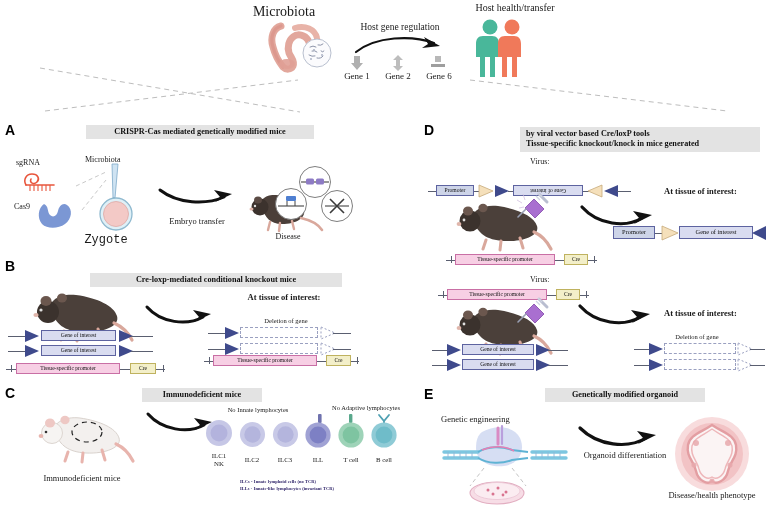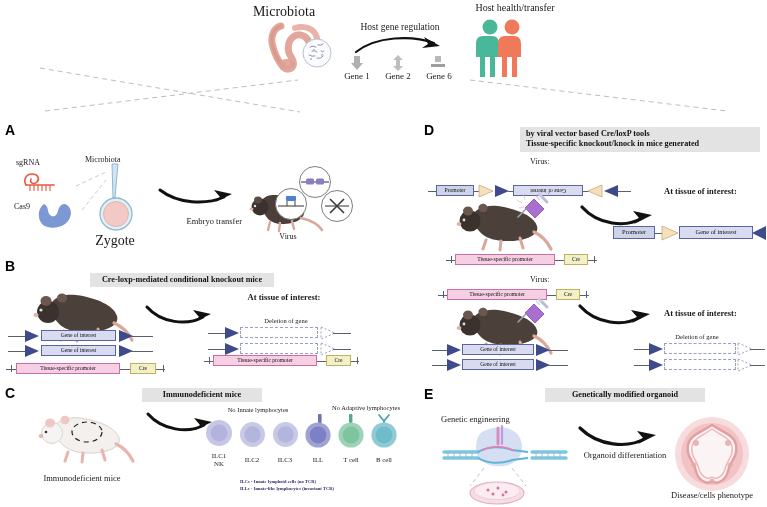--- a/index.html
+++ b/index.html
@@ -94,20 +94,21 @@
     <path d="M44 18 h-7 c-5 0 -7 3 -7 8 v13 h4 v20 h5 v-20 h5 v20 h5 v-20 h4 v-13 c0 -5 -2 -8 -7 -8 z" fill="#f0795a"></path>
   </svg>
 
   <svg class="abs" style="left:0px;top:78px;" width="767" height="36" viewBox="0 0 767 36">
     <path d="M40 34 L300 78" stroke="#bdbdbd" stroke-width="1" stroke-dasharray="5 4" fill="none" transform="translate(0,-44)"></path>
     <path d="M45 33 L298 2" stroke="#bdbdbd" stroke-width="1" stroke-dasharray="5 4" fill="none"></path>
     <path d="M470 2 L727 33" stroke="#bdbdbd" stroke-width="1" stroke-dasharray="5 4" fill="none"></path>
   </svg>
 
   <div class="abs panelLetter" style="left:5px;top:122px;">A</div>
+  <div class="abs ttl" style="left:86px;top:125px;width:228px;font-size:8.2px;">CRISPR-Cas mediated genetically modified mice</div>
 
   <div class="abs lbl" style="left:16px;top:158px;font-size:8px;">sgRNA</div>
   <svg class="abs" style="left:20px;top:168px;" width="44" height="26" viewBox="0 0 44 26">
     <path d="M6 17 C3 12 6 6 12 6 C18 6 20 11 17 14 C14 17 9 15 11 11" stroke="#e8553c" stroke-width="1.6" fill="none" stroke-linecap="round"></path>
     <path d="M6 17 L34 17" stroke="#e8553c" stroke-width="1.6" fill="none" stroke-linecap="round"></path>
     <g stroke="#e8553c" stroke-width="1.1">
       <path d="M10 17 v6"></path>
         <path d="M14 17 v6"></path>
         <path d="M18 17 v6"></path>
         <path d="M22 17 v6"></path>
@@ -124,27 +125,27 @@
   <div class="abs lbl" style="left:85px;top:155px;font-size:8px;">Microbiota</div>
 
   <svg class="abs" style="left:72px;top:162px;" width="80" height="72" viewBox="0 0 80 72">
     <path d="M4 24 L34 10" stroke="#c9c9c9" stroke-width="1" stroke-dasharray="4 3"></path>
     <path d="M10 48 L34 18" stroke="#c9c9c9" stroke-width="1" stroke-dasharray="4 3"></path>
     <path d="M40 2 L46 2 L43 36 L41 36 Z" fill="#cfe3f2" stroke="#7ea9c9" stroke-width=".8"></path>
     <path d="M41 36 L43 36 L42.4 46 L41.8 46 Z" fill="#9fc5de" stroke="#6f9cbd" stroke-width=".7"></path>
     <circle cx="44" cy="52" r="16" fill="#dff0f7" stroke="#8fb9cf" stroke-width="1.3"></circle>
     <circle cx="44" cy="52" r="12.5" fill="#f3c9c6" stroke="#dda8a4" stroke-width=".8"></circle>
   </svg>
-  <div class="abs lbl c" style="left:90px;top:233px;width:50px;font-size:14px;">Zygote</div>
+  <div class="abs lbl c" style="left:81px;top:233px;width:50px;font-size:12px;font-family:Liberation Mono, monospace;">Zygote</div>
 
   <svg class="abs" style="left:158px;top:185px;" width="78" height="24" viewBox="0 0 78 24">
     <path d="M2 5 C20 19 48 20 66 12" stroke="#111" stroke-width="3" fill="none" stroke-linecap="round"></path>
     <path d="M74 9 L56 5 L62 12 L57 17 Z" fill="#111"></path>
   </svg>
-  <div class="abs lbl c" style="left:152px;top:216px;width:90px;font-size:8.5px;text-align:right;">Embryo transfer</div>
+  <div class="abs lbl c" style="left:152px;top:216px;width:90px;font-size:8.5px;">Embryo transfer</div>
 
   <svg class="abs" style="left:246px;top:186px;" width="78" height="48" viewBox="0 0 78 48">
     <path d="M16 22 C12 14 20 8 30 9 C44 10 56 16 58 24 C60 32 50 38 36 38 C24 38 19 31 16 22 Z" fill="#4b3f39"></path>
     <circle cx="14" cy="21" r="8.5" fill="#3c322d"></circle>
     <ellipse cx="12" cy="14" rx="4" ry="3.6" fill="#5b4b44"></ellipse>
     <circle cx="9" cy="20" r="1.2" fill="#fff" opacity=".85"></circle>
     <ellipse cx="5.5" cy="23" rx="2" ry="1.6" fill="#e0b6ab"></ellipse>
     <path d="M55 32 C64 34 72 38 76 44" stroke="#d9a89c" stroke-width="2.6" fill="none" stroke-linecap="round"></path>
     <path d="M24 36 l-2 8 M34 37 l-1 8 M46 35 l2 8" stroke="#d9a89c" stroke-width="2.4" stroke-linecap="round"></path>
   </svg>
@@ -156,24 +157,24 @@
     <rect x="46" y="12.5" width="8" height="6" rx="1.5" fill="#8d7bc4"></rect>
     <circle cx="21" cy="38" r="15.5" fill="#fff" stroke="#6f6f6f" stroke-width=".9"></circle>
     <line x1="8" y1="40" x2="34" y2="40" stroke="#444" stroke-width="1.1"></line>
     <rect x="16" y="30" width="10" height="5" rx="1" fill="#4f7fd1"></rect>
     <line x1="17" y1="35" x2="17" y2="40" stroke="#444" stroke-width="1"></line>
     <line x1="25" y1="35" x2="25" y2="40" stroke="#444" stroke-width="1"></line>
     <circle cx="67" cy="40" r="15.5" fill="#fff" stroke="#6f6f6f" stroke-width=".9"></circle>
     <line x1="55" y1="40" x2="79" y2="40" stroke="#444" stroke-width="1.1"></line>
     <path d="M60 33 L74 47 M74 33 L60 47" stroke="#3a3a3a" stroke-width="1.6"></path>
   </svg>
-  <div class="abs lbl c" style="left:258px;top:232px;width:60px;font-size:8px;">Virus</div>
+  <div class="abs lbl c" style="left:258px;top:232px;width:60px;font-size:8px;">Disease</div>
 
   <div class="abs panelLetter" style="left:5px;top:258px;">B</div>
-  <div class="abs ttl" style="left:90px;top:273px;width:184px;font-size:8.2px;">Cre-loxp-mediated conditional knockout mice</div>
+  <div class="abs ttl" style="left:90px;top:273px;width:252px;font-size:8.2px;">Cre-loxp-mediated conditional knockout mice</div>
 
   <svg class="abs" style="left:24px;top:288px;" width="110" height="54" viewBox="0 0 110 54">
     <path d="M28 24 C22 13 36 5 52 7 C74 10 90 18 93 28 C96 38 80 45 58 44 C40 43 32 36 28 24 Z" fill="#4b403a"></path>
     <circle cx="24" cy="24" r="11" fill="#3b322d"></circle>
     <ellipse cx="22" cy="13" rx="5.5" ry="5" fill="#6b574e"></ellipse>
     <ellipse cx="38" cy="10" rx="5" ry="4.5" fill="#6b574e"></ellipse>
     <circle cx="17" cy="22" r="1.6" fill="#fff" opacity=".85"></circle>
     <ellipse cx="12" cy="27" rx="2.6" ry="2" fill="#e0b6ab"></ellipse>
     <path d="M90 35 C99 39 105 46 108 52" stroke="#d9a89c" stroke-width="3.2" fill="none" stroke-linecap="round"></path>
     <path d="M40 43 l-3 9 M54 44 l-1 9 M74 41 l3 10" stroke="#d9a89c" stroke-width="3" stroke-linecap="round"></path>
@@ -530,15 +531,15 @@
     <path d="M40 10 C52 18 62 20 64 30 C66 42 58 46 56 56 C54 66 44 70 40 66 C36 70 26 66 24 56 C22 46 14 42 16 30 C18 20 28 18 40 10 Z" fill="#fbf4f4" stroke="#e39ea2" stroke-width="2.4"></path>
     <path d="M40 14 C50 21 58 23 60 31 C62 41 55 45 53 54 C51 62 44 65 40 62 C36 65 29 62 27 54 C25 45 18 41 20 31 C22 23 30 21 40 14 Z" fill="none" stroke="#eeb6b9" stroke-width="1.4"></path>
     <g fill="#e8a9ad" opacity=".85">
       <circle cx="24" cy="28" r="3"></circle>
         <circle cx="56" cy="28" r="3"></circle>
       <circle cx="22" cy="50" r="2.6"></circle>
         <circle cx="58" cy="50" r="2.6"></circle>
       <circle cx="40" cy="66" r="2.6"></circle>
     </g>
   </svg>
-  <div class="abs lbl c" style="left:658px;top:490px;width:108px;font-size:8.5px;">Disease/cells phenotype</div>
+  <div class="abs lbl c" style="left:658px;top:490px;width:108px;font-size:8.5px;">Disease/health phenotype</div>
 
 </div>
 
 </body></html>

